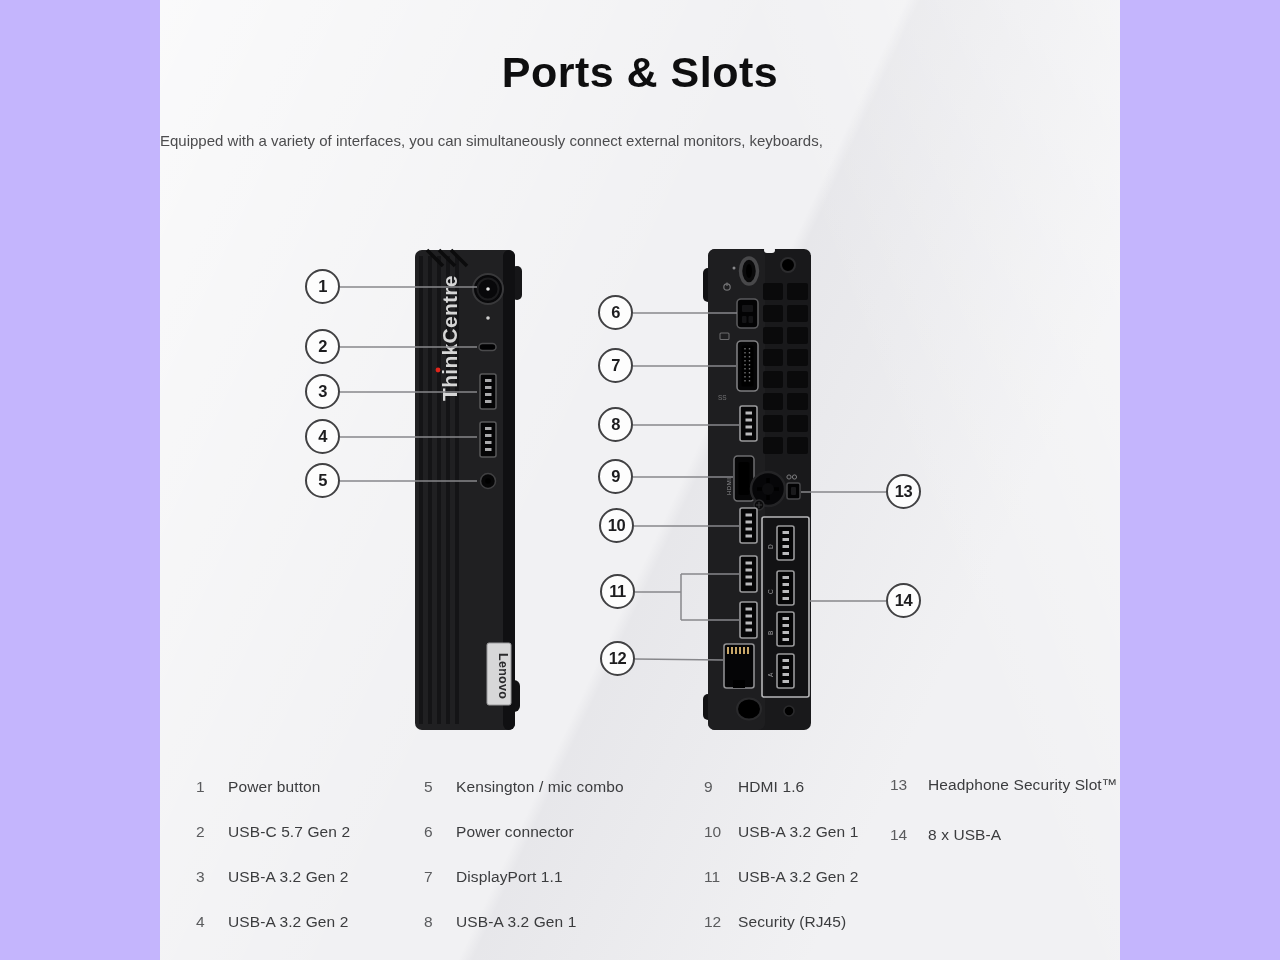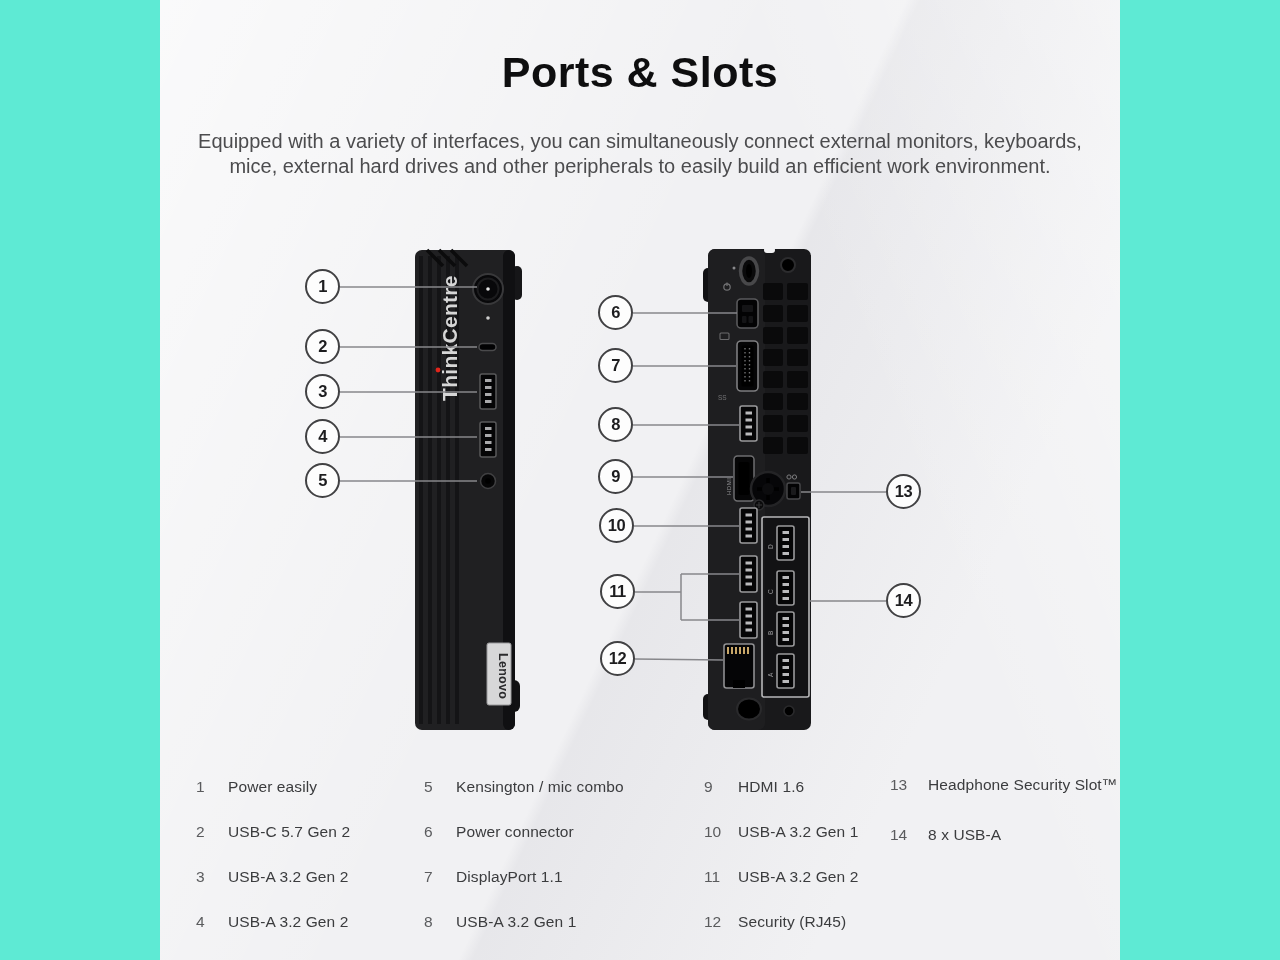--- a/index.html
+++ b/index.html
@@ -1,29 +1,29 @@
 <!DOCTYPE html>
 <html><head>
 <meta charset="utf-8">
 <style>
   html,body{margin:0;padding:0;background:#ffffff;width:1280px;height:960px;overflow:hidden;}
   *{box-sizing:border-box;}
-  .stage{position:relative;width:1280px;height:960px;background:#5eead4;
+  .stage{position:relative;width:1280px;height:960px;background:#c4b5fd;
          font-family:"Liberation Sans","DejaVu Sans",sans-serif;}
   .content{position:absolute;left:160px;top:0;width:960px;height:960px;
     background-color:#f1f1f3;
     background-image:
       linear-gradient(115deg, rgba(255,255,255,.65) 0%, rgba(255,255,255,0) 45%),
       linear-gradient(250deg, rgba(255,255,255,.45) 0%, rgba(255,255,255,0) 30%),
       linear-gradient(115deg, rgba(205,205,212,0) 53%, rgba(205,205,212,.28) 54%, rgba(205,205,212,0) 78%);
   }
   .title{position:absolute;left:160px;top:46px;width:960px;text-align:center;
     font-size:43px;font-weight:800;color:#0e0e0f;letter-spacing:.5px;line-height:52px;}
-  .desc{position:absolute;left:160px;top:129px;width:960px;text-align:center;
-    font-size:20px;line-height:24.5px;color:#4c4c4e;}
+  .desc{position:absolute;left:160px;top:129px;width:960px;
+    font-size:15px;line-height:24.5px;color:#4c4c4e;}
   .device{position:absolute;}
   .lines{position:absolute;left:0;top:0;pointer-events:none;}
   .callout{position:absolute;width:35px;height:35px;border-radius:50%;
     background:#fdfdfd;border:2.5px solid #414143;display:flex;align-items:center;justify-content:center;
     font-size:16.5px;font-weight:700;color:#1d1d1f;letter-spacing:-.5px;z-index:5;}
   .legend-col{position:absolute;}
   .legend-row{height:45px;display:flex;align-items:center;}
   .legend-row .num{display:inline-block;width:32px;font-size:15.5px;color:#5a5b5d;flex:none;}
   .legend-row .lab{font-size:15.5px;color:#3b3c3e;letter-spacing:.1px;white-space:nowrap;}
   .legend-col3 .num{width:34px;}
@@ -33,21 +33,20 @@
 </style>
 </head>
 <body>
 
 <div class="stage">
   <div class="content"></div>
 
   <div class="title">Ports &amp; Slots</div>
   <div class="desc">
     <div>Equipped with a variety of interfaces, you can simultaneously connect external monitors, keyboards,</div>
-    <div>mice, external hard drives and other peripherals to easily build an efficient work environment.</div>
   </div>
 
   <svg class="device" style="left:413px;top:248px;" width="112" height="486" viewBox="0 0 112 486">
     <rect x="99" y="18" width="10" height="34" rx="5" fill="#161618"></rect>
     <rect x="94" y="432" width="13" height="32" rx="6" fill="#111113"></rect>
     <rect x="2" y="2" width="100" height="480" rx="7" fill="#202022"></rect>
     <rect x="90" y="2" width="12" height="480" rx="6" fill="#101012"></rect>
     <g stroke="#141416" stroke-width="4">
       <line x1="8" y1="8" x2="8" y2="476"></line>
       <line x1="17" y1="8" x2="17" y2="476"></line>
@@ -277,21 +276,21 @@
   <div class="callout" style="left:598px;top:459px;">9</div>
   <div class="callout" style="left:599px;top:508px;">10</div>
   <div class="callout" style="left:600px;top:574px;">11</div>
   <div class="callout" style="left:600px;top:641px;">12</div>
   <div class="callout" style="left:886px;top:474px;">13</div>
   <div class="callout" style="left:886px;top:583px;">14</div>
 
   <div class="legend-col legend-col1" style="left:196px;top:764px;width:225px;">
     <div class="legend-row">
       <span class="num">1</span>
-      <span class="lab">Power easily</span>
+      <span class="lab">Power button</span>
     </div>
     <div class="legend-row">
       <span class="num">2</span>
       <span class="lab">USB-C 5.7 Gen 2</span>
     </div>
     <div class="legend-row">
       <span class="num">3</span>
       <span class="lab">USB-A 3.2 Gen 2</span>
     </div>
     <div class="legend-row">

